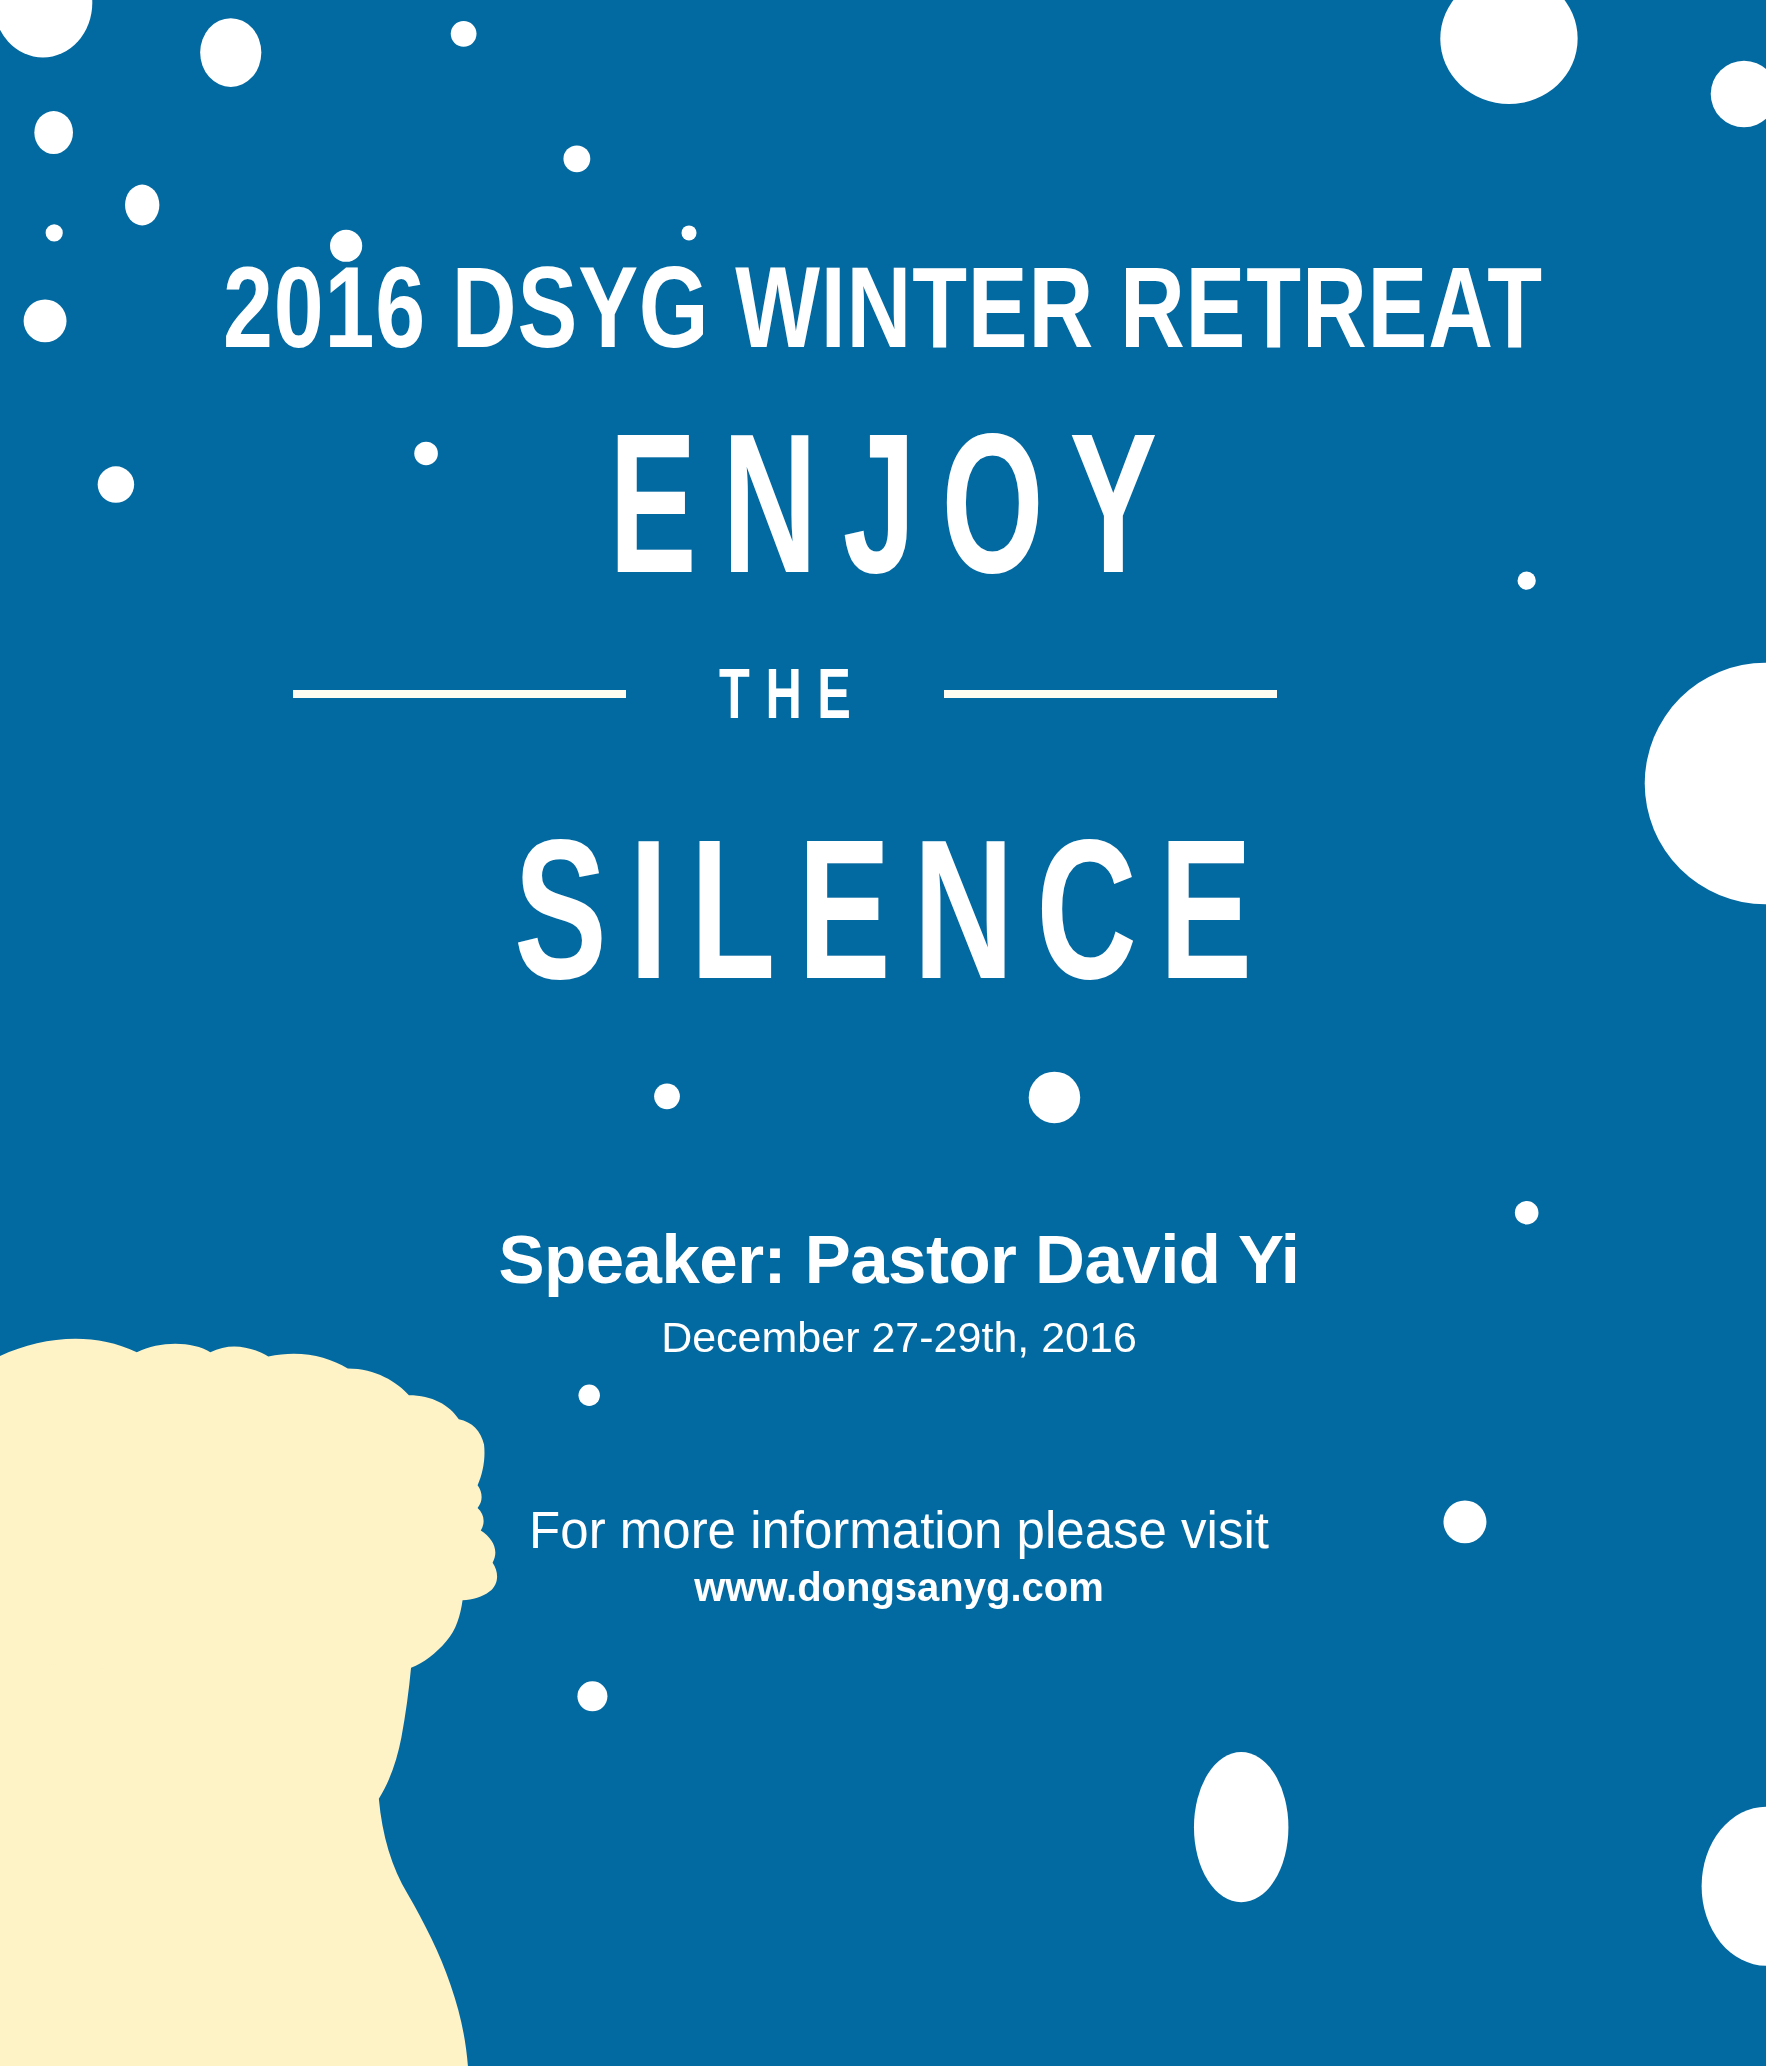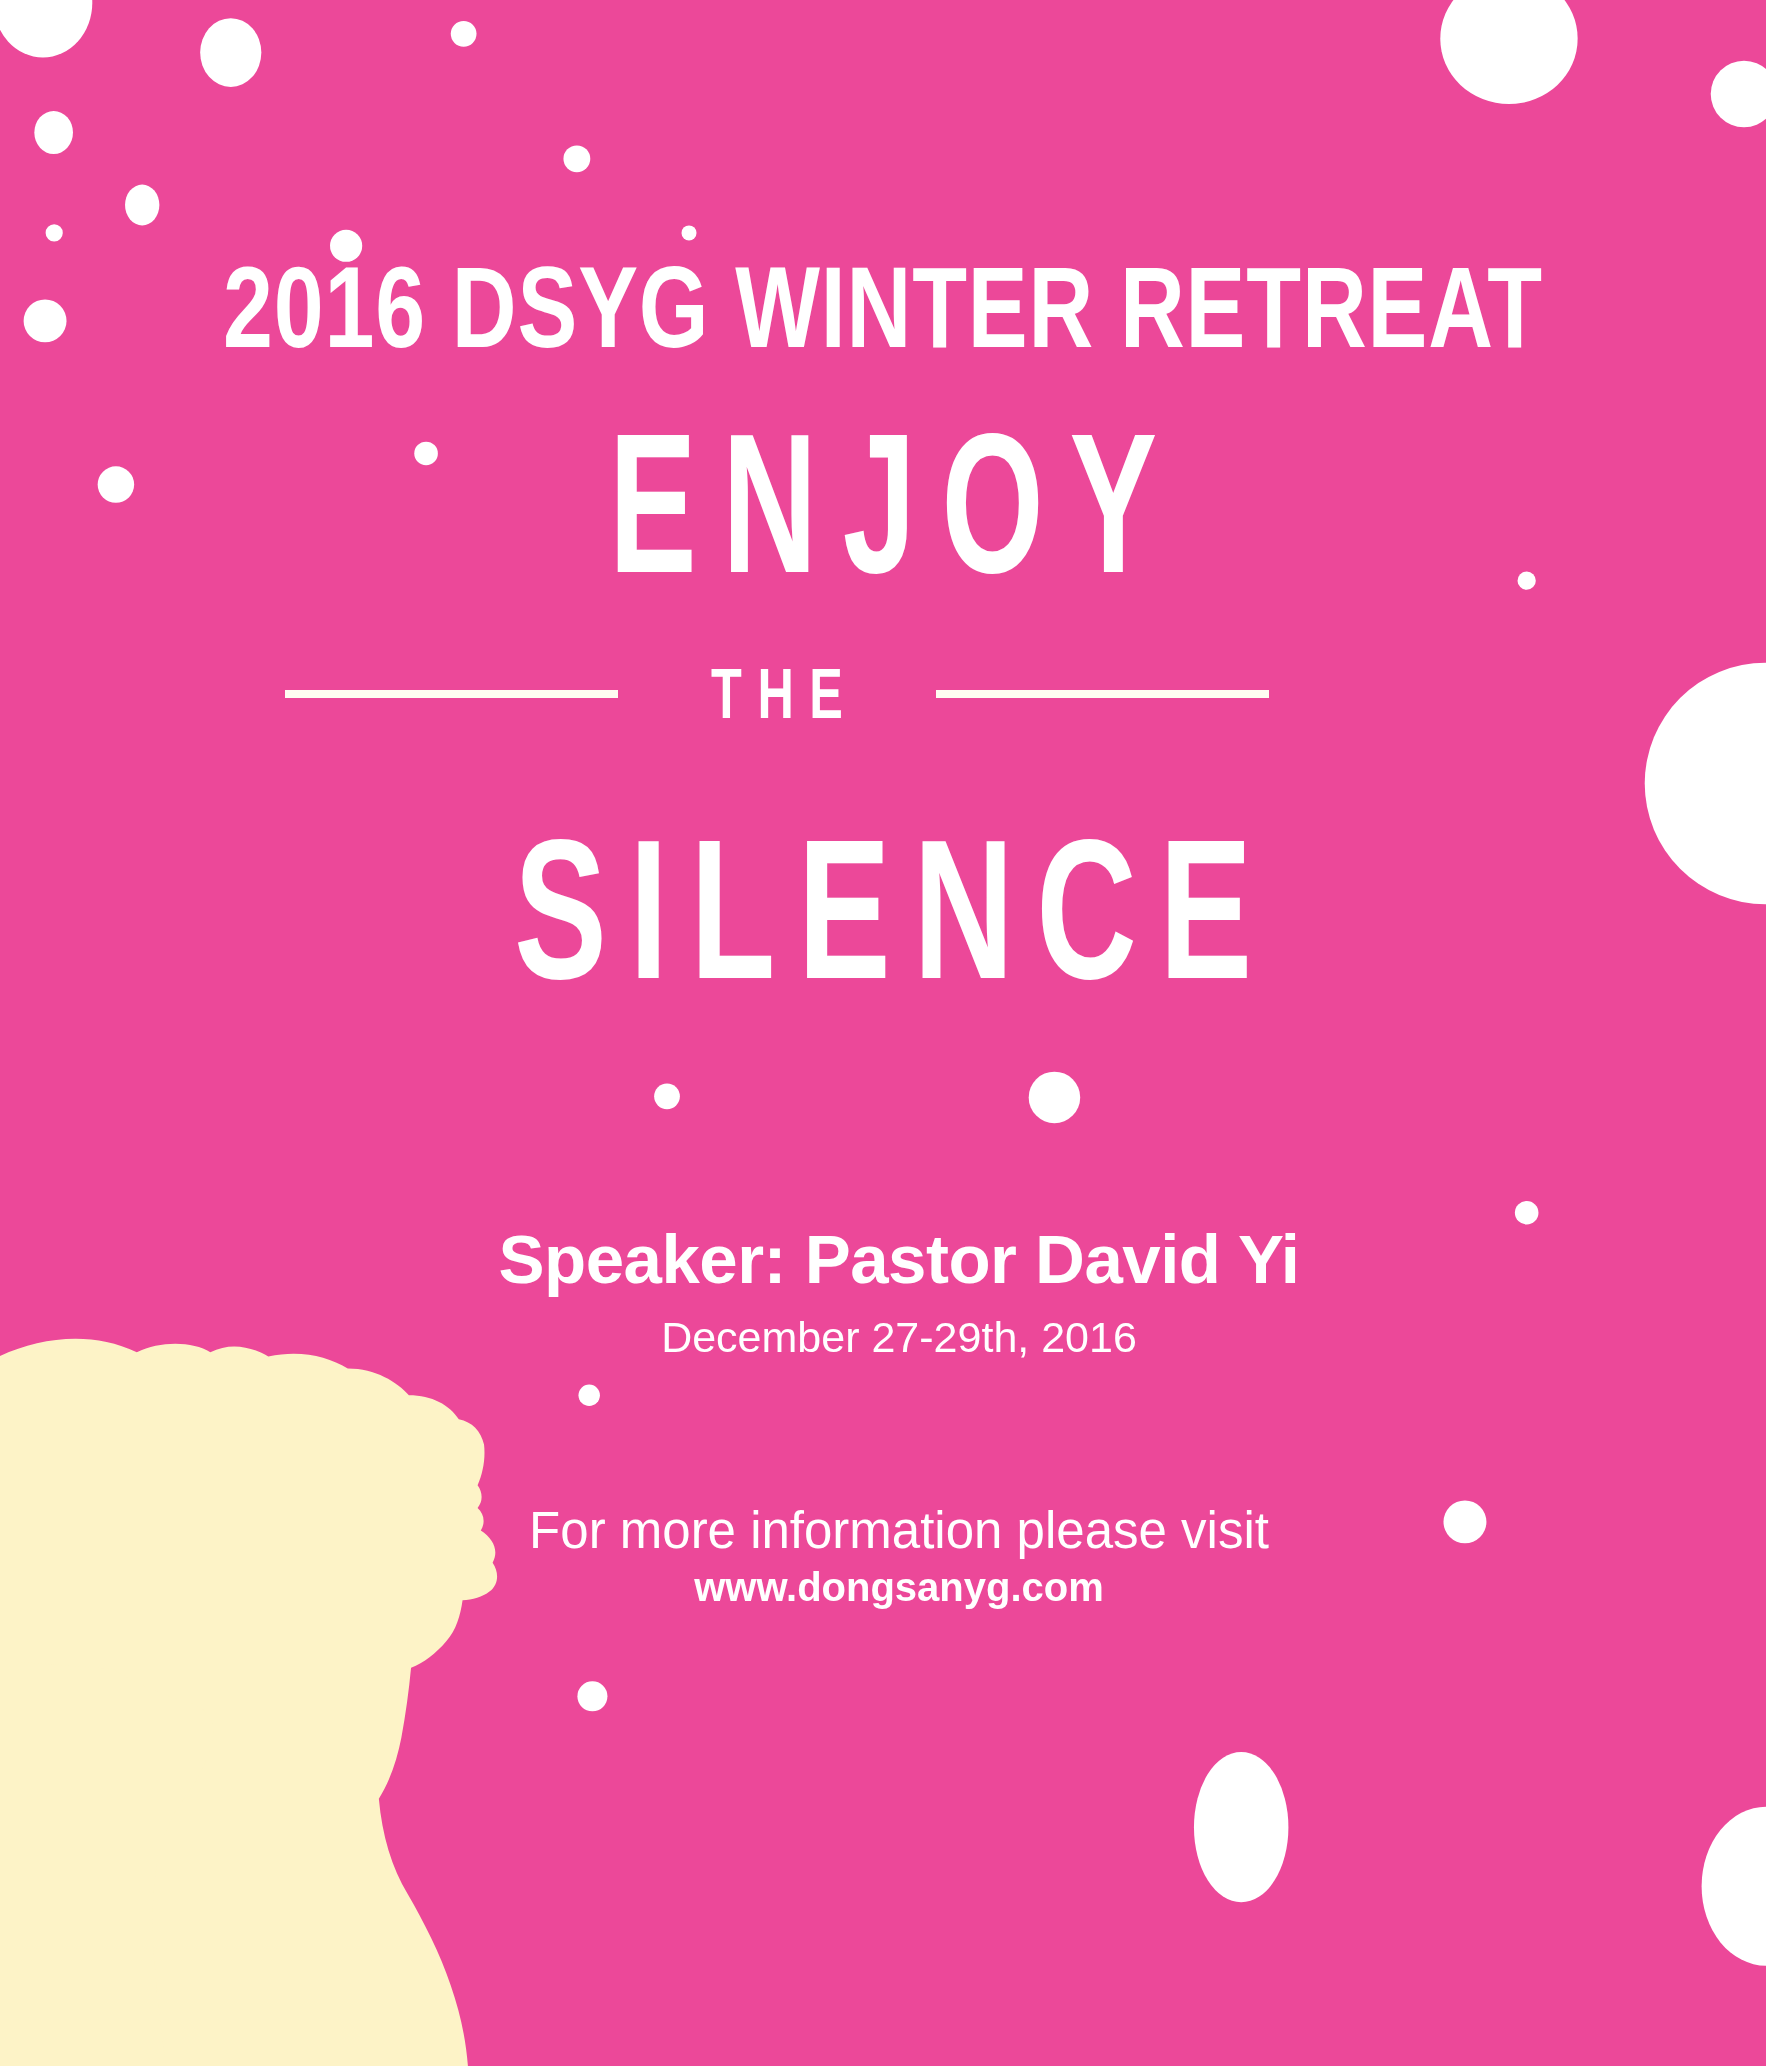--- a/index.html
+++ b/index.html
@@ -53,21 +53,21 @@
     font-weight: 700;
     letter-spacing: 39px;
     text-indent: 39px;
     transform: scaleX(0.66);
     transform-origin: 50% 50%;
   }
 
   #the-row {
     position: absolute;
     top: 659px;
-    left: 0;
+    left: 8px;
     width: 1554px;
     height: 70px;
     display: flex;
     align-items: center;
     justify-content: center;
     gap: 0px;
   }
   .rule {
     height: 8px;
     background: #FFFDF2;
@@ -133,21 +133,21 @@
   #website-line {
     top: 1567px;
     font-size: 40px;
     font-weight: 700;
     letter-spacing: 0px;
   }
 </style>
 </head>
 <body>
 
-<div id="poster" style="background: #ec4899;">
+<div id="poster" style="background: #0369a1;">
 
   <svg id="bg-shapes" viewBox="0 0 3291 3850" preserveAspectRatio="none">
 
     <g id="circle-layer" fill="#FFFFFF">
         <ellipse cx="80" cy="5" rx="92" ry="102" fill="#FFFFFF"></ellipse>
         <ellipse cx="430" cy="98" rx="57" ry="64" fill="#FFFFFF"></ellipse>
         <ellipse cx="2812" cy="72" rx="128" ry="122" fill="#FFFFFF"></ellipse>
         <ellipse cx="864" cy="63" rx="24" ry="24" fill="#FFFFFF"></ellipse>
         <ellipse cx="100" cy="247" rx="36" ry="40" fill="#FFFFFF"></ellipse>
         <ellipse cx="1075" cy="296" rx="25" ry="25" fill="#FFFFFF"></ellipse>

